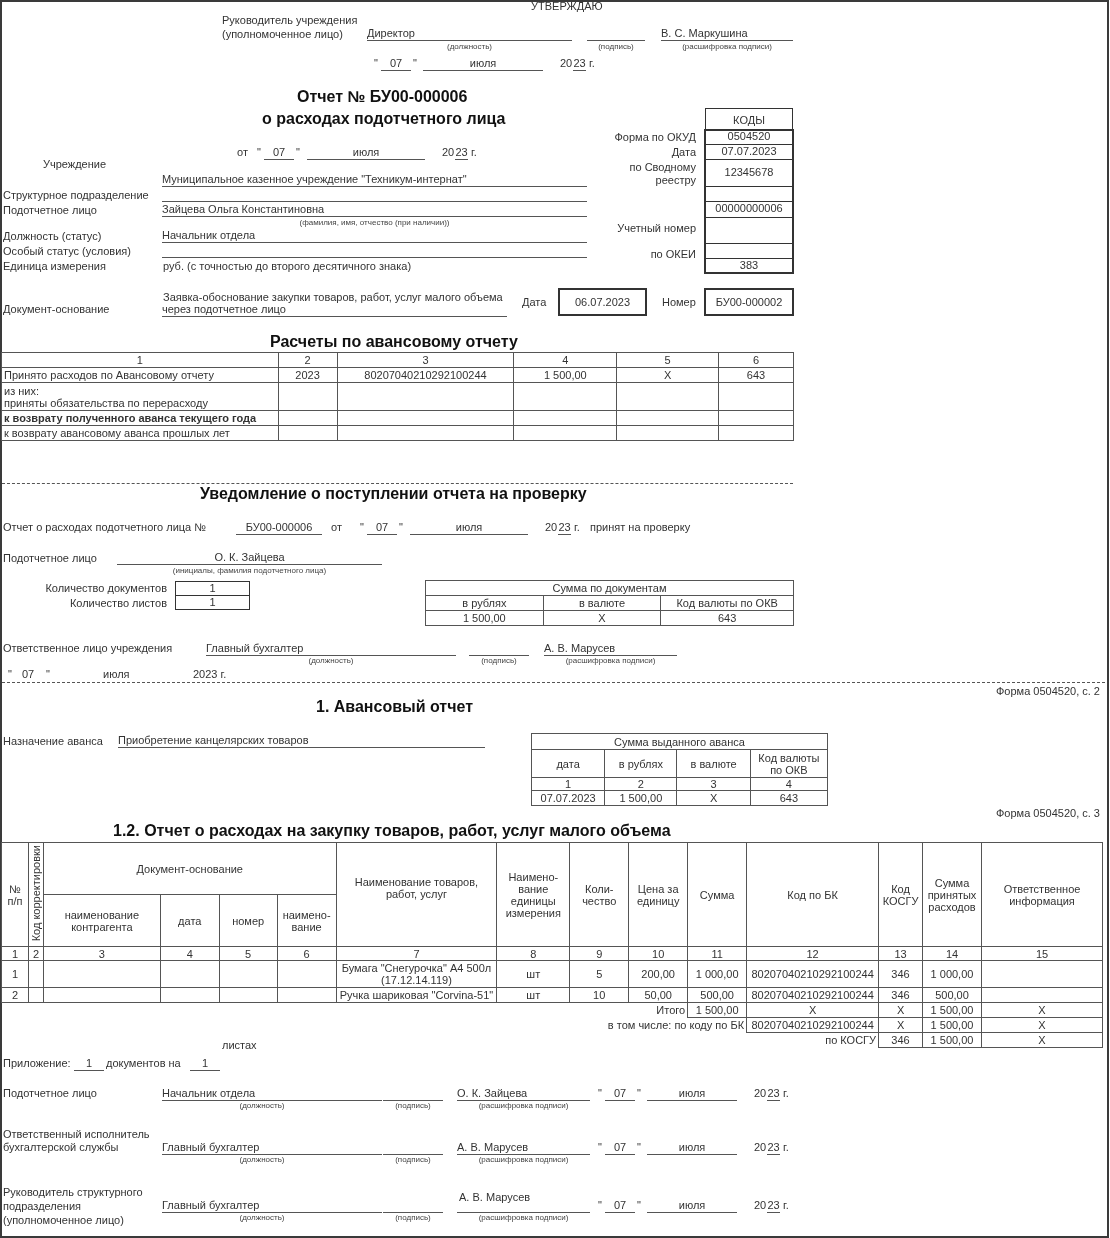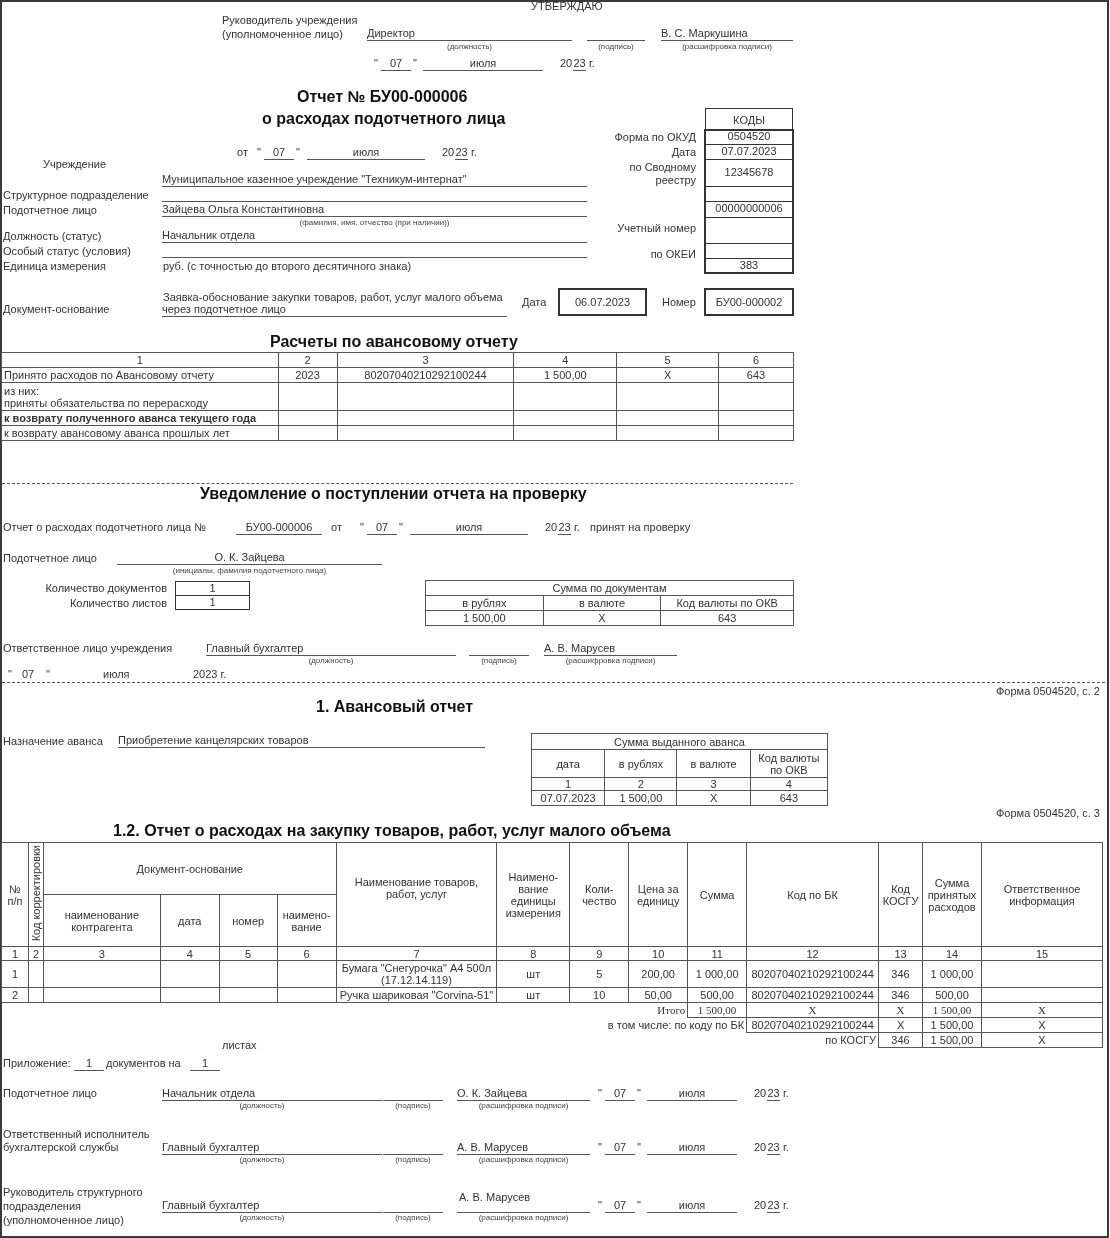--- a/index.html
+++ b/index.html
@@ -337,21 +337,21 @@
     <td>Ручка шариковая "Corvina-51"</td>
     <td>шт</td>
     <td>10</td>
     <td>50,00</td>
     <td>500,00</td>
     <td>80207040210292100244</td>
     <td>346</td>
     <td>500,00</td>
     <td></td>
   </tr>
-  <tr style="height:15px;font-family:Liberation Serif, serif;">
+  <tr style="height:15px;">
     <td colspan="10" class="rt nbl" style="border-left:none;border-bottom:none;">Итого</td>
     <td>1 500,00</td>
     <td>Х</td>
     <td>Х</td>
     <td>1 500,00</td>
     <td>Х</td>
   </tr>
   <tr style="height:15px;">
     <td colspan="11" class="rt" style="border:none;">в том числе: по коду по БК</td>
     <td>80207040210292100244</td>

